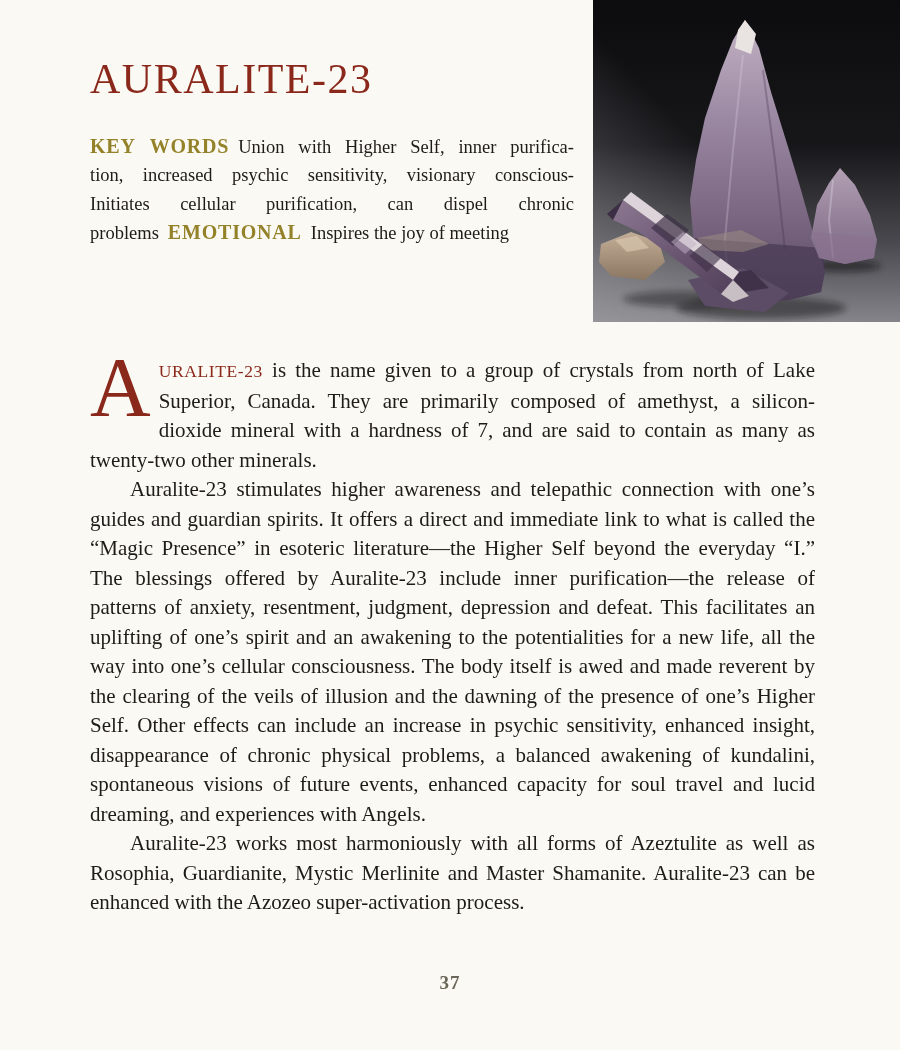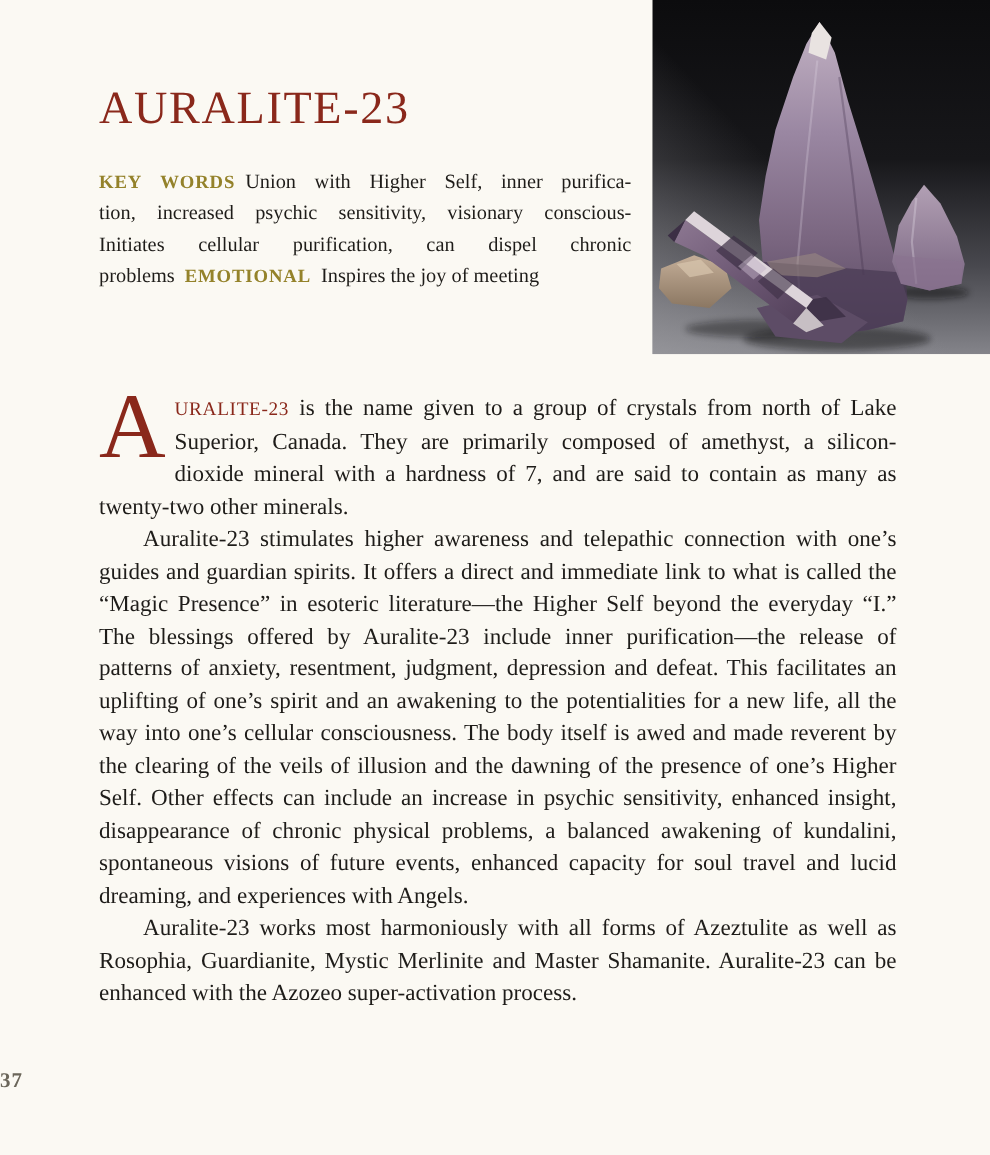--- a/index.html
+++ b/index.html
@@ -19,21 +19,21 @@
     overflow:hidden;
   }
   .photo-wrap{
     position:absolute;
     left:593px; top:0;
     width:307px; height:322px;
   }
   .photo-wrap svg{display:block;width:100%;height:100%;}
   .left-col{
     position:absolute;
-    left:90px; top:78px;
+    left:90px; top:58px;
     width:484px;
   }
   h1.title{
     font-size:42px;
     font-weight:normal;
     letter-spacing:1.5px;
     color:var(--red);
     line-height:1;
     margin-bottom:32px;
   }
@@ -44,21 +44,21 @@
   .kw-line{
     text-align:justify;
     text-align-last:justify;
   }
   .kw-line:last-child{
     text-align-last:left;
   }
   .kw-label{
     color:var(--olive);
     font-weight:bold;
-    font-size:17px;
+    font-size:20px;
     letter-spacing:0.8px;
     margin:0 9px;
   }
   .kw-line .kw-label:first-child{margin-left:0;}
   .body-text{
     position:absolute;
     left:90px; top:356px;
     width:725px;
   }
   .body-text p{
@@ -76,21 +76,21 @@
   }
   .leadin{
     color:var(--red);
     font-size:17.5px;
     letter-spacing:0.6px;
   }
   .page-number{
     position:absolute;
     left:0; top:972px;
     width:100%;
-    text-align:left;
+    text-align:center;
     font-size:19px;
     font-weight:bold;
     color:var(--pagenum);
     letter-spacing:1px;
   }
 </style>
 </head>
 <body>
 
 <div class="photo-wrap">

